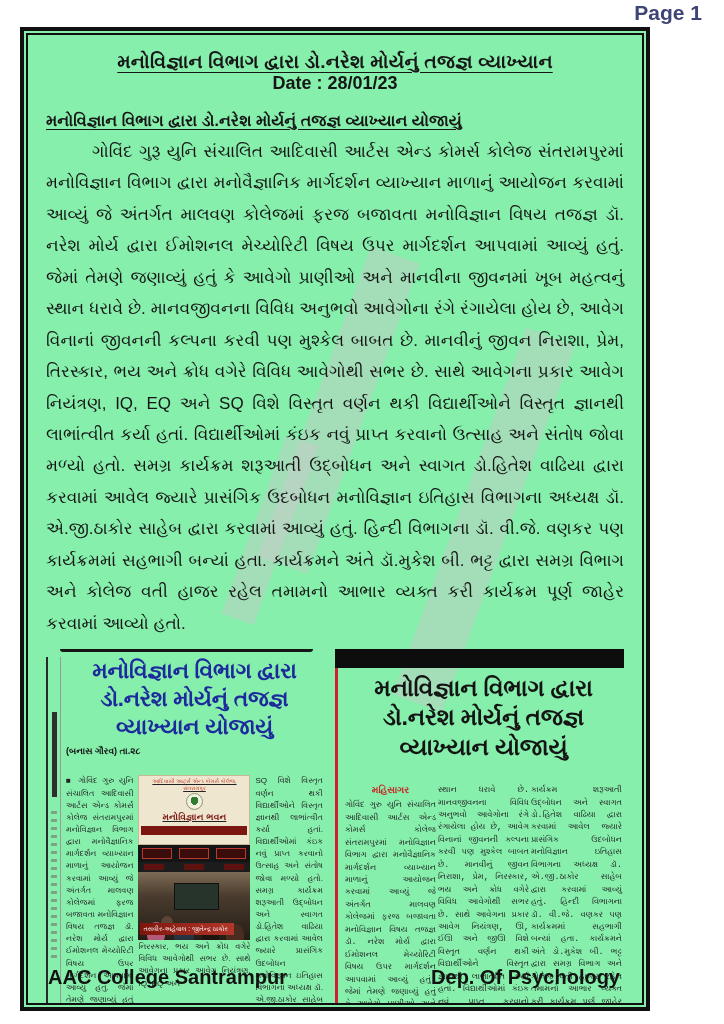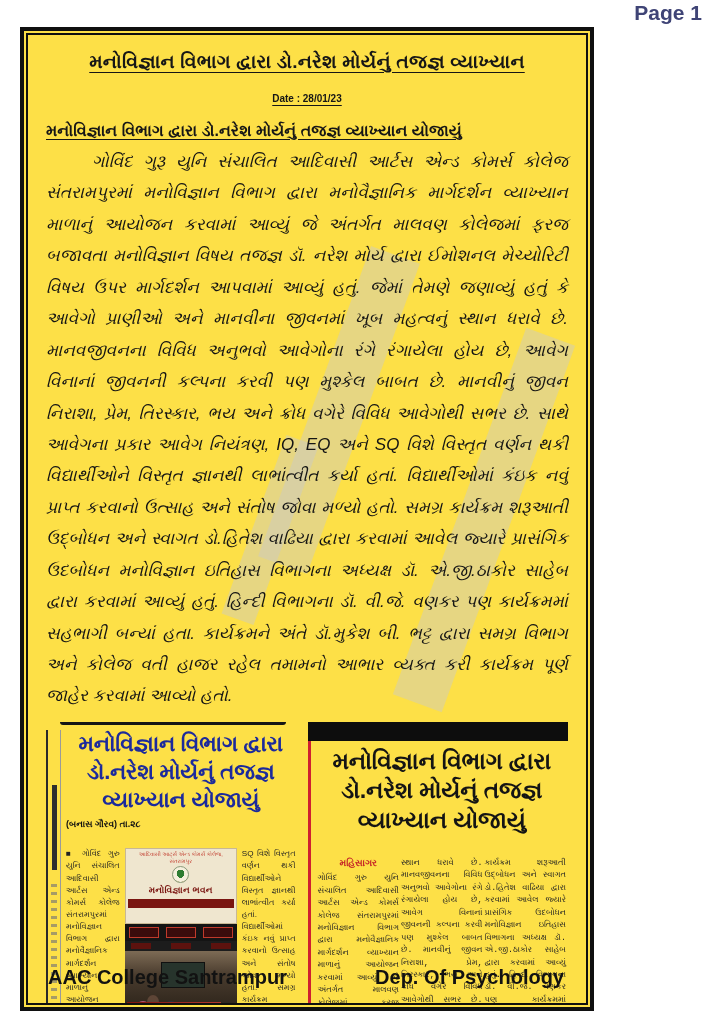--- a/index.html
+++ b/index.html
@@ -6,49 +6,49 @@
   body{
     width:724px;height:1024px;position:relative;background:#ffffff;
     font-family:"Liberation Sans", sans-serif;color:#161616;overflow:hidden;
   }
   
   .page-label{
     position:absolute;top:1px;right:22px;z-index:3;
     font-size:21px;font-weight:bold;color:#3f4476;
   }
   .sheet{
-    position:absolute;left:20px;top:27px;width:574px;height:984px;
-    border:4px solid #101010;box-sizing:border-box;background:#fde047;
+    position:absolute;left:20px;top:27px;width:630px;height:984px;
+    border:4px solid #101010;box-sizing:border-box;background:#86efac;
   }
   .sheet-inner{
     position:absolute;inset:2px;border:2px solid #101010;box-sizing:border-box;
     overflow:hidden;
   }
   
   .wm{position:absolute;background:#c9c9c9;opacity:.45;z-index:0;}
   .wm-a{left:285px;top:210px;width:52px;height:330px;transform:rotate(20deg);}
   .wm-b{left:430px;top:290px;width:52px;height:390px;transform:rotate(20deg);}
   .wm-c{left:225px;top:400px;width:34px;height:190px;transform:rotate(20deg);}
   
   .content{position:relative;z-index:1;padding:12px 18px 0 18px;}
   .doc-title{
     text-align:center;font-size:19px;font-weight:bold;margin-top:4px;
     text-decoration:underline;text-underline-offset:4px;letter-spacing:.2px;
   }
   .doc-date{
-    text-align:center;font-size:10px;font-weight:bold;margin-top:20px;
-    text-decoration:underline;text-underline-offset:3px;
+    text-align:center;font-size:18px;font-weight:bold;
+    text-underline-offset:3px;
   }
   .doc-subtitle{
     font-size:16px;font-weight:bold;margin-top:18px;
     text-decoration:underline;text-underline-offset:3px;
   }
   .doc-body{
     margin-top:6px;font-size:17px;line-height:1.85;text-align:justify;
-    text-indent:46px;color:#141414;font-style:italic;
+    text-indent:46px;color:#141414;
   }
   
   .clip-row{display:flex;gap:12px;margin-top:10px;align-items:flex-start;}
   
   .clip-left{width:318px;position:relative;}
   .lc-topline{height:3px;background:#151515;border-radius:0 0 8px 8px;margin:0 10px 5px 14px;}
   .lc-flex{display:flex;}
   .lc-edge{
     width:12px;flex:none;border-left:2px solid #2a2a2a;border-right:1px solid #9a9a9a;
     padding-top:55px;
@@ -62,21 +62,21 @@
   .lc-headline{
     color:#1c2a9c;font-weight:bold;font-size:22px;line-height:1.28;
     text-align:center;letter-spacing:-.3px;
   }
   .lc-byline{font-size:9px;font-weight:bold;margin:5px 0 18px 0;color:#111;}
   .lc-cols{display:flex;gap:5px;font-size:8.1px;line-height:1.5;text-align:justify;color:#222;}
   .lc-col1{flex:1;}
   .lc-col2{width:112px;flex:none;}
   .lc-col3{flex:1;}
   
-  .poster{background:#efe6cf;border:1px solid #c8b894;padding:2px 2px 15px 2px;text-align:center;}
+  .poster{background:#efe6cf;border:1px solid #c8b894;padding:2px 2px 9px 2px;text-align:center;text-decoration:underline;}
   .poster-arc{color:#c0392b;font-size:5.5px;line-height:1.2;}
   .poster-logo{
     width:15px;height:15px;border-radius:50%;margin:1px auto;
     border:1px solid #8a9a7a;
     background:radial-gradient(circle at 50% 45%, #2e7d32 0 35%, #f5f0dd 36% 70%, #d9c9a0 71%);
   }
   .poster-title{color:#7a1510;font-weight:bold;font-size:9px;letter-spacing:.2px;}
   .poster-band{background:#7a1510;height:9px;margin-top:2px;}
   .clockbar{background:#141414;padding:3px 4px;display:flex;justify-content:space-between;}
   .clockbar .seg{width:28px;height:9px;background:#3a0c0c;border:1px solid #c03a2b;}

